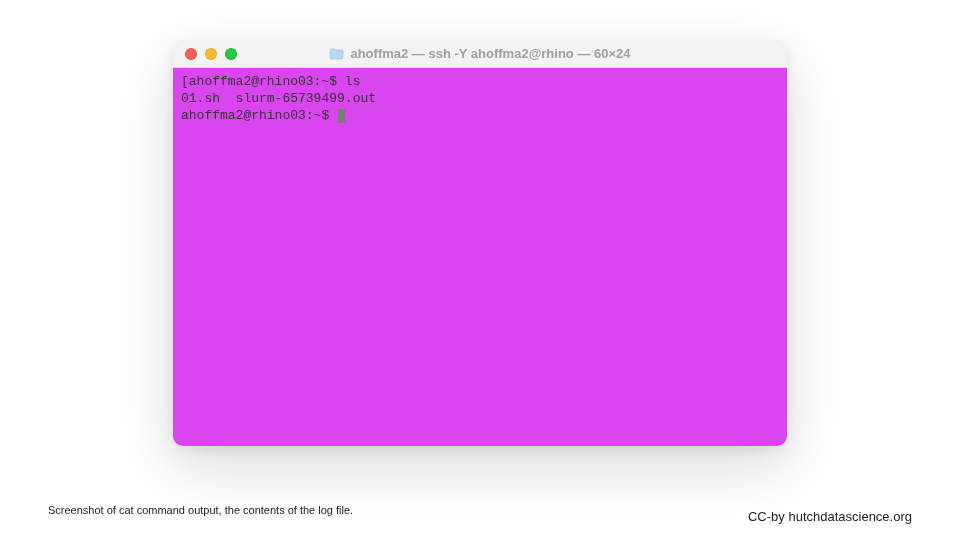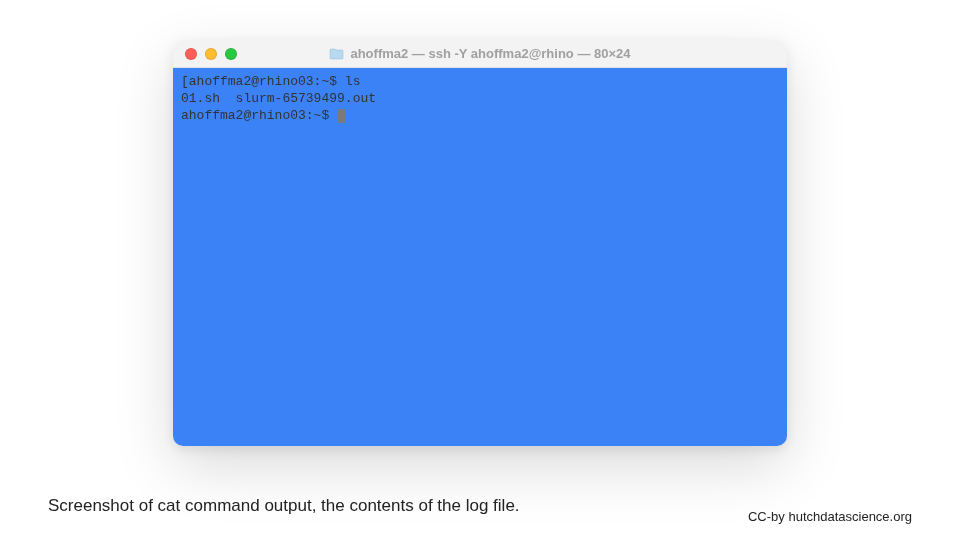--- a/index.html
+++ b/index.html
@@ -59,21 +59,21 @@
     }
     .folder-icon {
       width: 15px;
       height: 12px;
       display: inline-flex;
       align-items: center;
     }
     .folder-icon svg { width: 15px; height: 12px; }
     .terminal-body {
       flex: 1;
-      background: #3b82f6;
+      background: #d946ef;
       padding: 6px 8px;
       font-family: "SF Mono", Menlo, Monaco, "Courier New", monospace;
       font-size: 13px;
       line-height: 1.3;
       color: #333333;
       white-space: pre;
       overflow: hidden;
     }
     .term-line { display: block; }
     .cursor {
@@ -81,21 +81,21 @@
       width: 7px;
       height: 14px;
       background: #7a7a7a;
       vertical-align: text-bottom;
       margin-left: 1px;
     }
     .caption {
       position: absolute;
       left: 48px;
       bottom: 24px;
-      font-size: 17px;
+      font-size: 11px;
       color: #222;
     }
     .attribution {
       position: absolute;
       right: 48px;
       bottom: 16px;
       font-size: 13px;
       color: #222;
     }
   </style>
@@ -108,20 +108,20 @@
       <div class="traffic-light tl-close"></div>
       <div class="traffic-light tl-min"></div>
       <div class="traffic-light tl-max"></div>
     </div>
     <div class="title-content">
       <span class="folder-icon">
         <svg viewBox="0 0 15 12">
           <path d="M1 2 Q1 1 2 1 L6 1 L7 2 L13 2 Q14 2 14 3 L14 10 Q14 11 13 11 L2 11 Q1 11 1 10 Z" fill="#b9d9f0" stroke="#8fb8d6" stroke-width="0.5"></path>
         </svg>
       </span>
-      <span>ahoffma2 — ssh -Y ahoffma2@rhino — 80×24</span>
+      <span>ahoffma2 — ssh -Y ahoffma2@rhino — 60×24</span>
     </div>
   </div>
   <div class="terminal-body"><span class="term-line">[ahoffma2@rhino03:~$ ls</span><span class="term-line">01.sh  slurm-65739499.out</span><span class="term-line"><span>ahoffma2@rhino03:~$ </span><span class="cursor"></span></span></div>
 </div>
 
 <div class="caption">Screenshot of cat command output, the contents of the log file.</div>
 <div class="attribution">CC-by hutchdatascience.org</div>
 
 </body></html>

